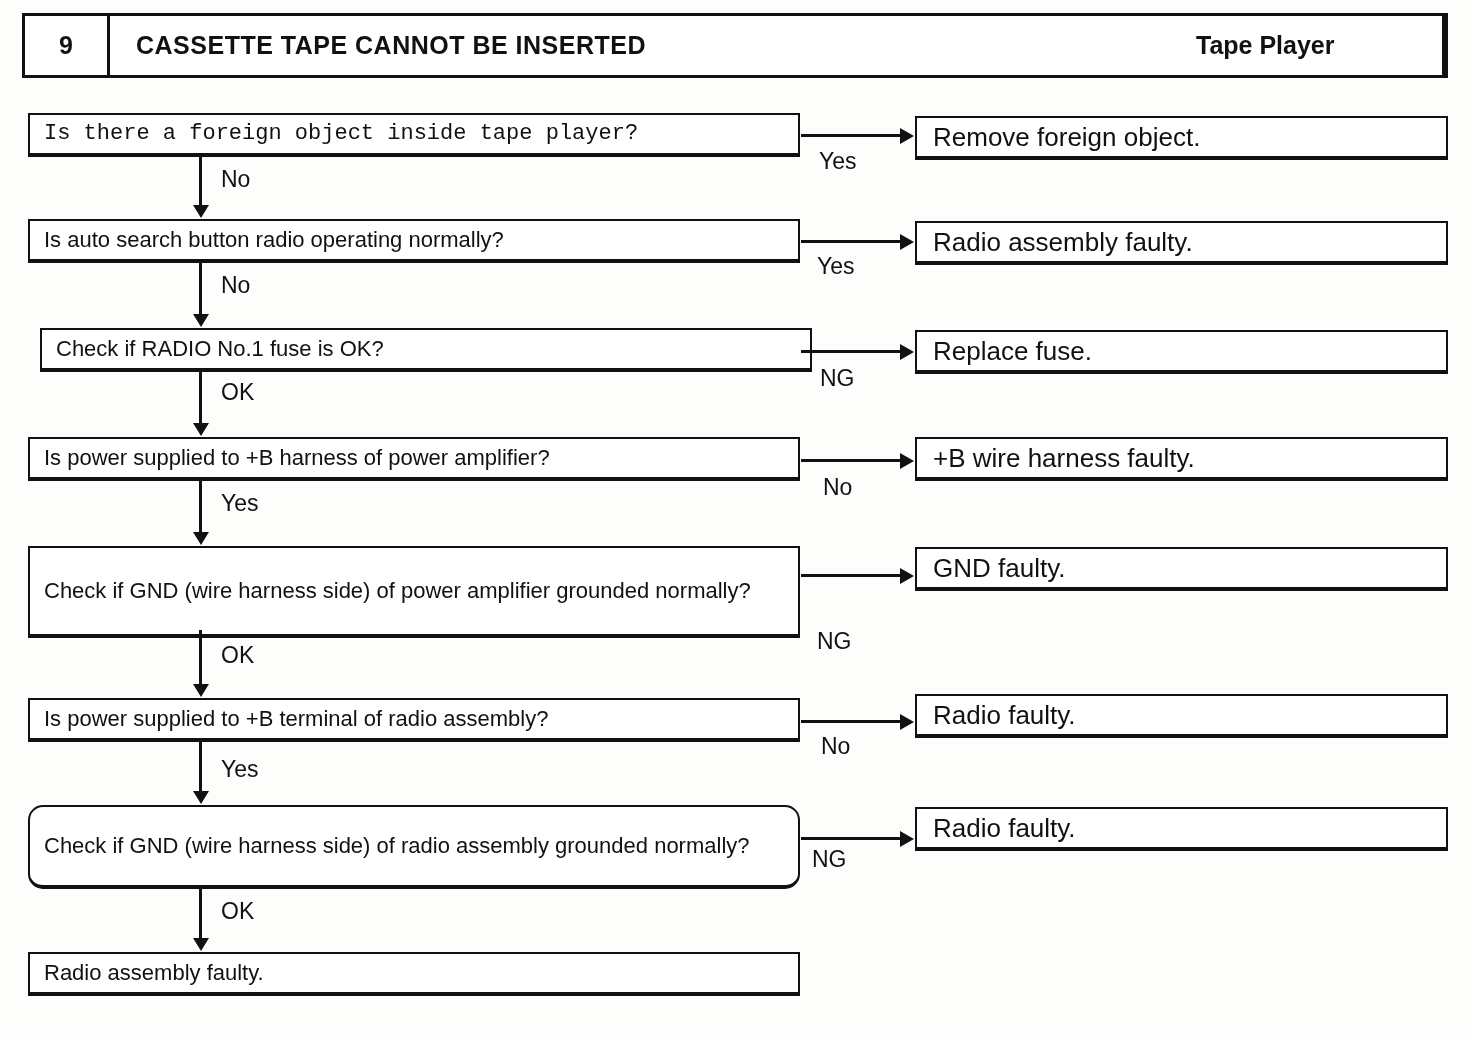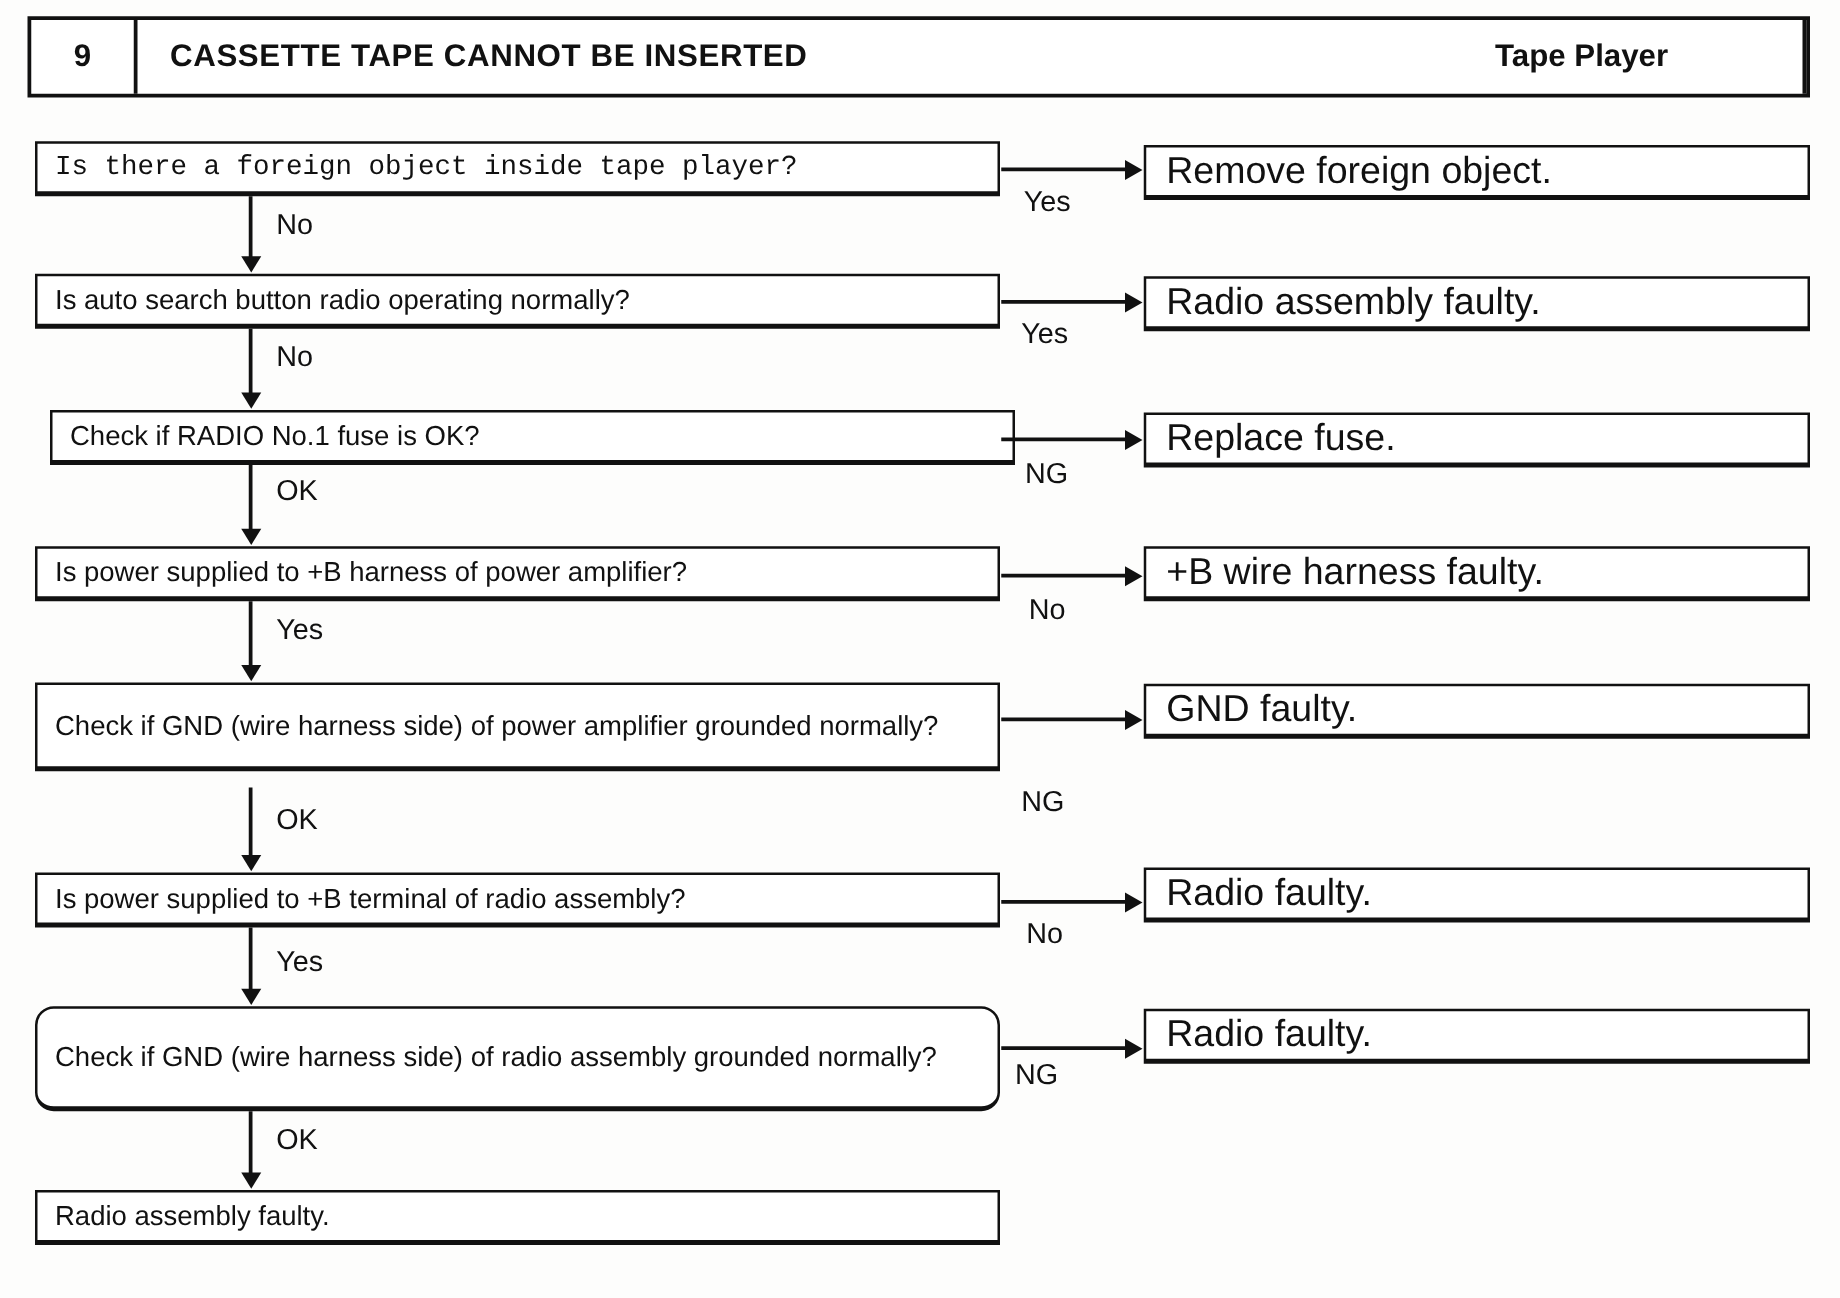--- a/index.html
+++ b/index.html
@@ -15,21 +15,21 @@
   .hdr-title { flex:1; padding-left:26px; font-size:25px; letter-spacing:0.5px; }
 
   
   .qbox { position:absolute; left:28px; width:772px; background:#fff;
           border:2px solid #111; border-bottom-width:4px;
           display:flex; align-items:center; padding:2px 6px 2px 14px;
           font-size:22px; line-height:32px; }
   .rbox { position:absolute; left:915px; width:533px; height:44px; background:#fff;
           border:2px solid #111; border-bottom-width:4px;
           display:flex; align-items:center; padding:2px 6px 2px 16px;
-          font-size:30px; line-height:26px; }
+          font-size:26px; line-height:26px; }
 
   
   .vline { position:absolute; width:3px; background:#111; left:199px; }
   .tri-down { position:absolute; left:193px; width:0; height:0;
               border-left:8px solid transparent; border-right:8px solid transparent;
               border-top:13px solid #111; }
   .harrow { position:absolute; height:3px; background:#111; left:801px; width:101px; }
   .tri-right { position:absolute; left:900px; width:0; height:0;
                border-top:8px solid transparent; border-bottom:8px solid transparent;
                border-left:14px solid #111; }
@@ -76,21 +76,21 @@
 
   <div class="qbox" style="top:437px;height:44px;">Is power supplied to +B harness of power amplifier?</div>
   <div class="vline" style="top:481px;height:53px;"></div>
   <div class="tri-down" style="top:532px;"></div>
   <div class="lbl dlbl" style="top:490px;">Yes</div>
   <div class="harrow" style="top:459px;"></div>
   <div class="tri-right" style="top:453px;"></div>
   <div class="lbl" style="left:823px;top:474px;">No</div>
   <div class="rbox" style="top:437px;">+B wire harness faulty.</div>
 
-  <div class="qbox" style="top:546px;height:71px;">Check if GND (wire harness side) of power amplifier grounded normally?</div>
+  <div class="qbox" style="top:546px;height:92px;">Check if GND (wire harness side) of power amplifier grounded normally?</div>
   <div class="vline" style="top:630px;height:56px;"></div>
   <div class="tri-down" style="top:684px;"></div>
   <div class="lbl dlbl" style="top:642px;">OK</div>
   <div class="harrow" style="top:574px;"></div>
   <div class="tri-right" style="top:568px;"></div>
   <div class="lbl" style="left:817px;top:628px;">NG</div>
   <div class="rbox" style="top:547px;">GND faulty.</div>
 
   <div class="qbox" style="top:698px;height:44px;">Is power supplied to +B terminal of radio assembly?</div>
   <div class="vline" style="top:742px;height:51px;"></div>

